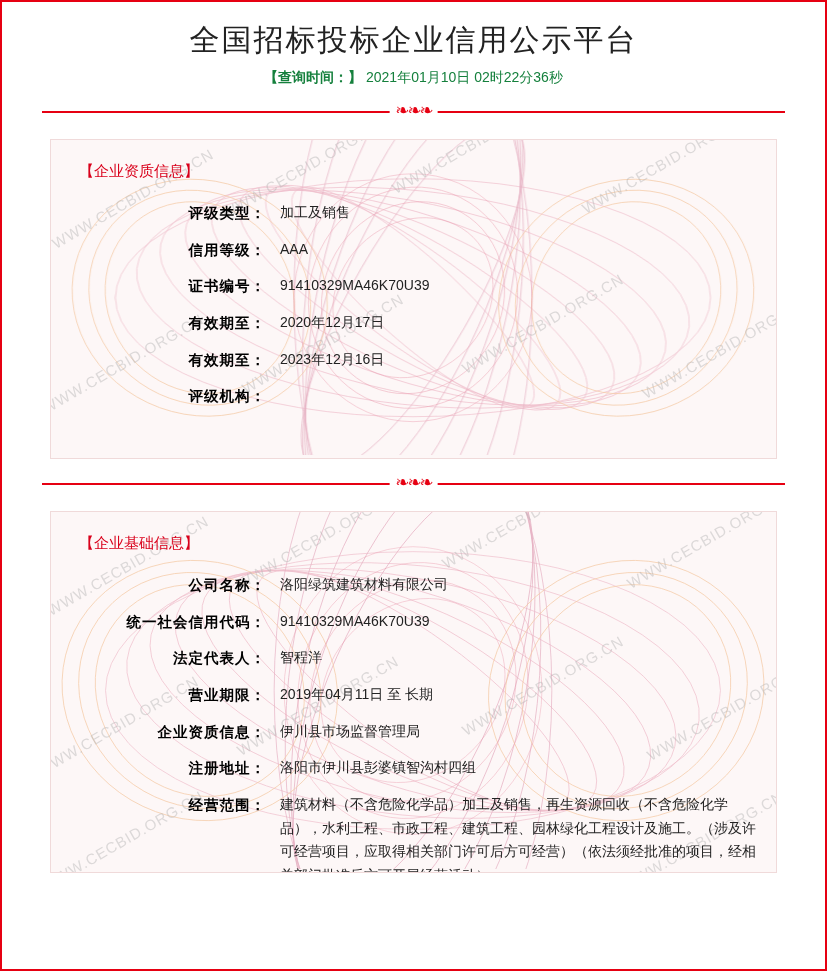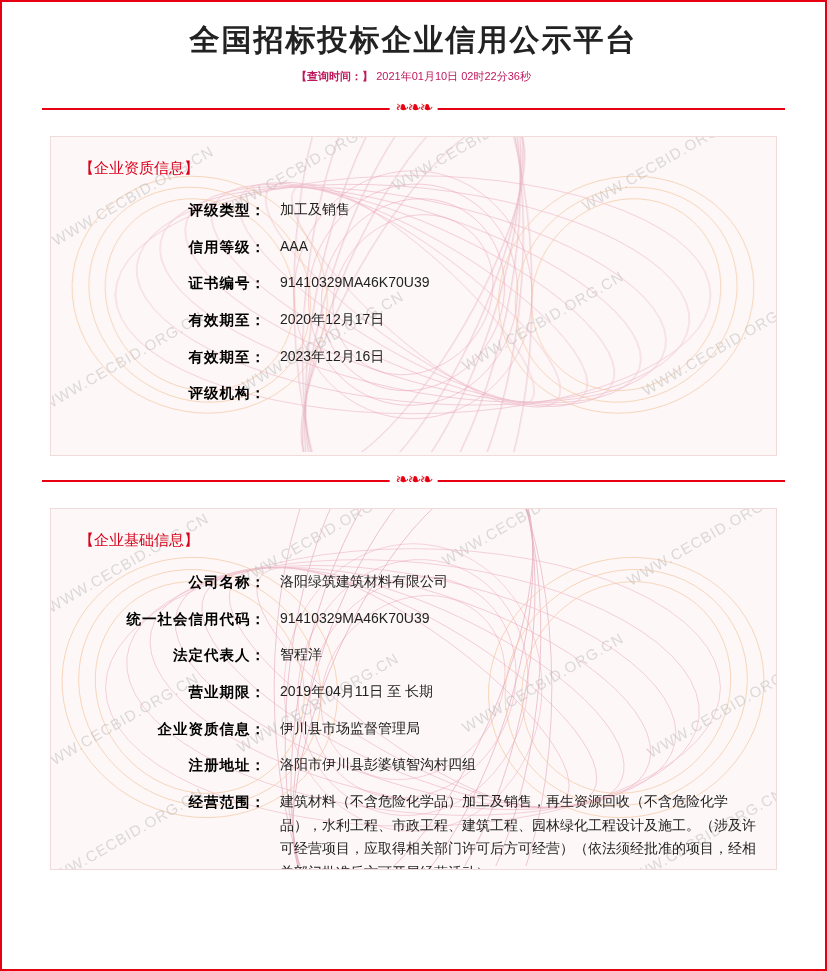--- a/index.html
+++ b/index.html
@@ -22,29 +22,29 @@
     box-sizing: border-box;
     border: 2px solid #e60012;
     background: #fff;
   }
   .header {
     padding-top: 18px;
     text-align: center;
   }
   .main-title {
     font-size: 30px;
-    font-weight: bold;
+    font-weight: normal;
     letter-spacing: 2px;
     color: #222;
     line-height: 1.3;
   }
   .query-time {
     margin-top: 10px;
-    font-size: 11px;
-    color: #be185d;
+    font-size: 14px;
+    color: #15803d;
   }
   .query-time .label {
     font-weight: bold;
   }
   
   .divider {
     position: relative;
     height: 26px;
     margin: 12px 40px 0 40px;
   }

